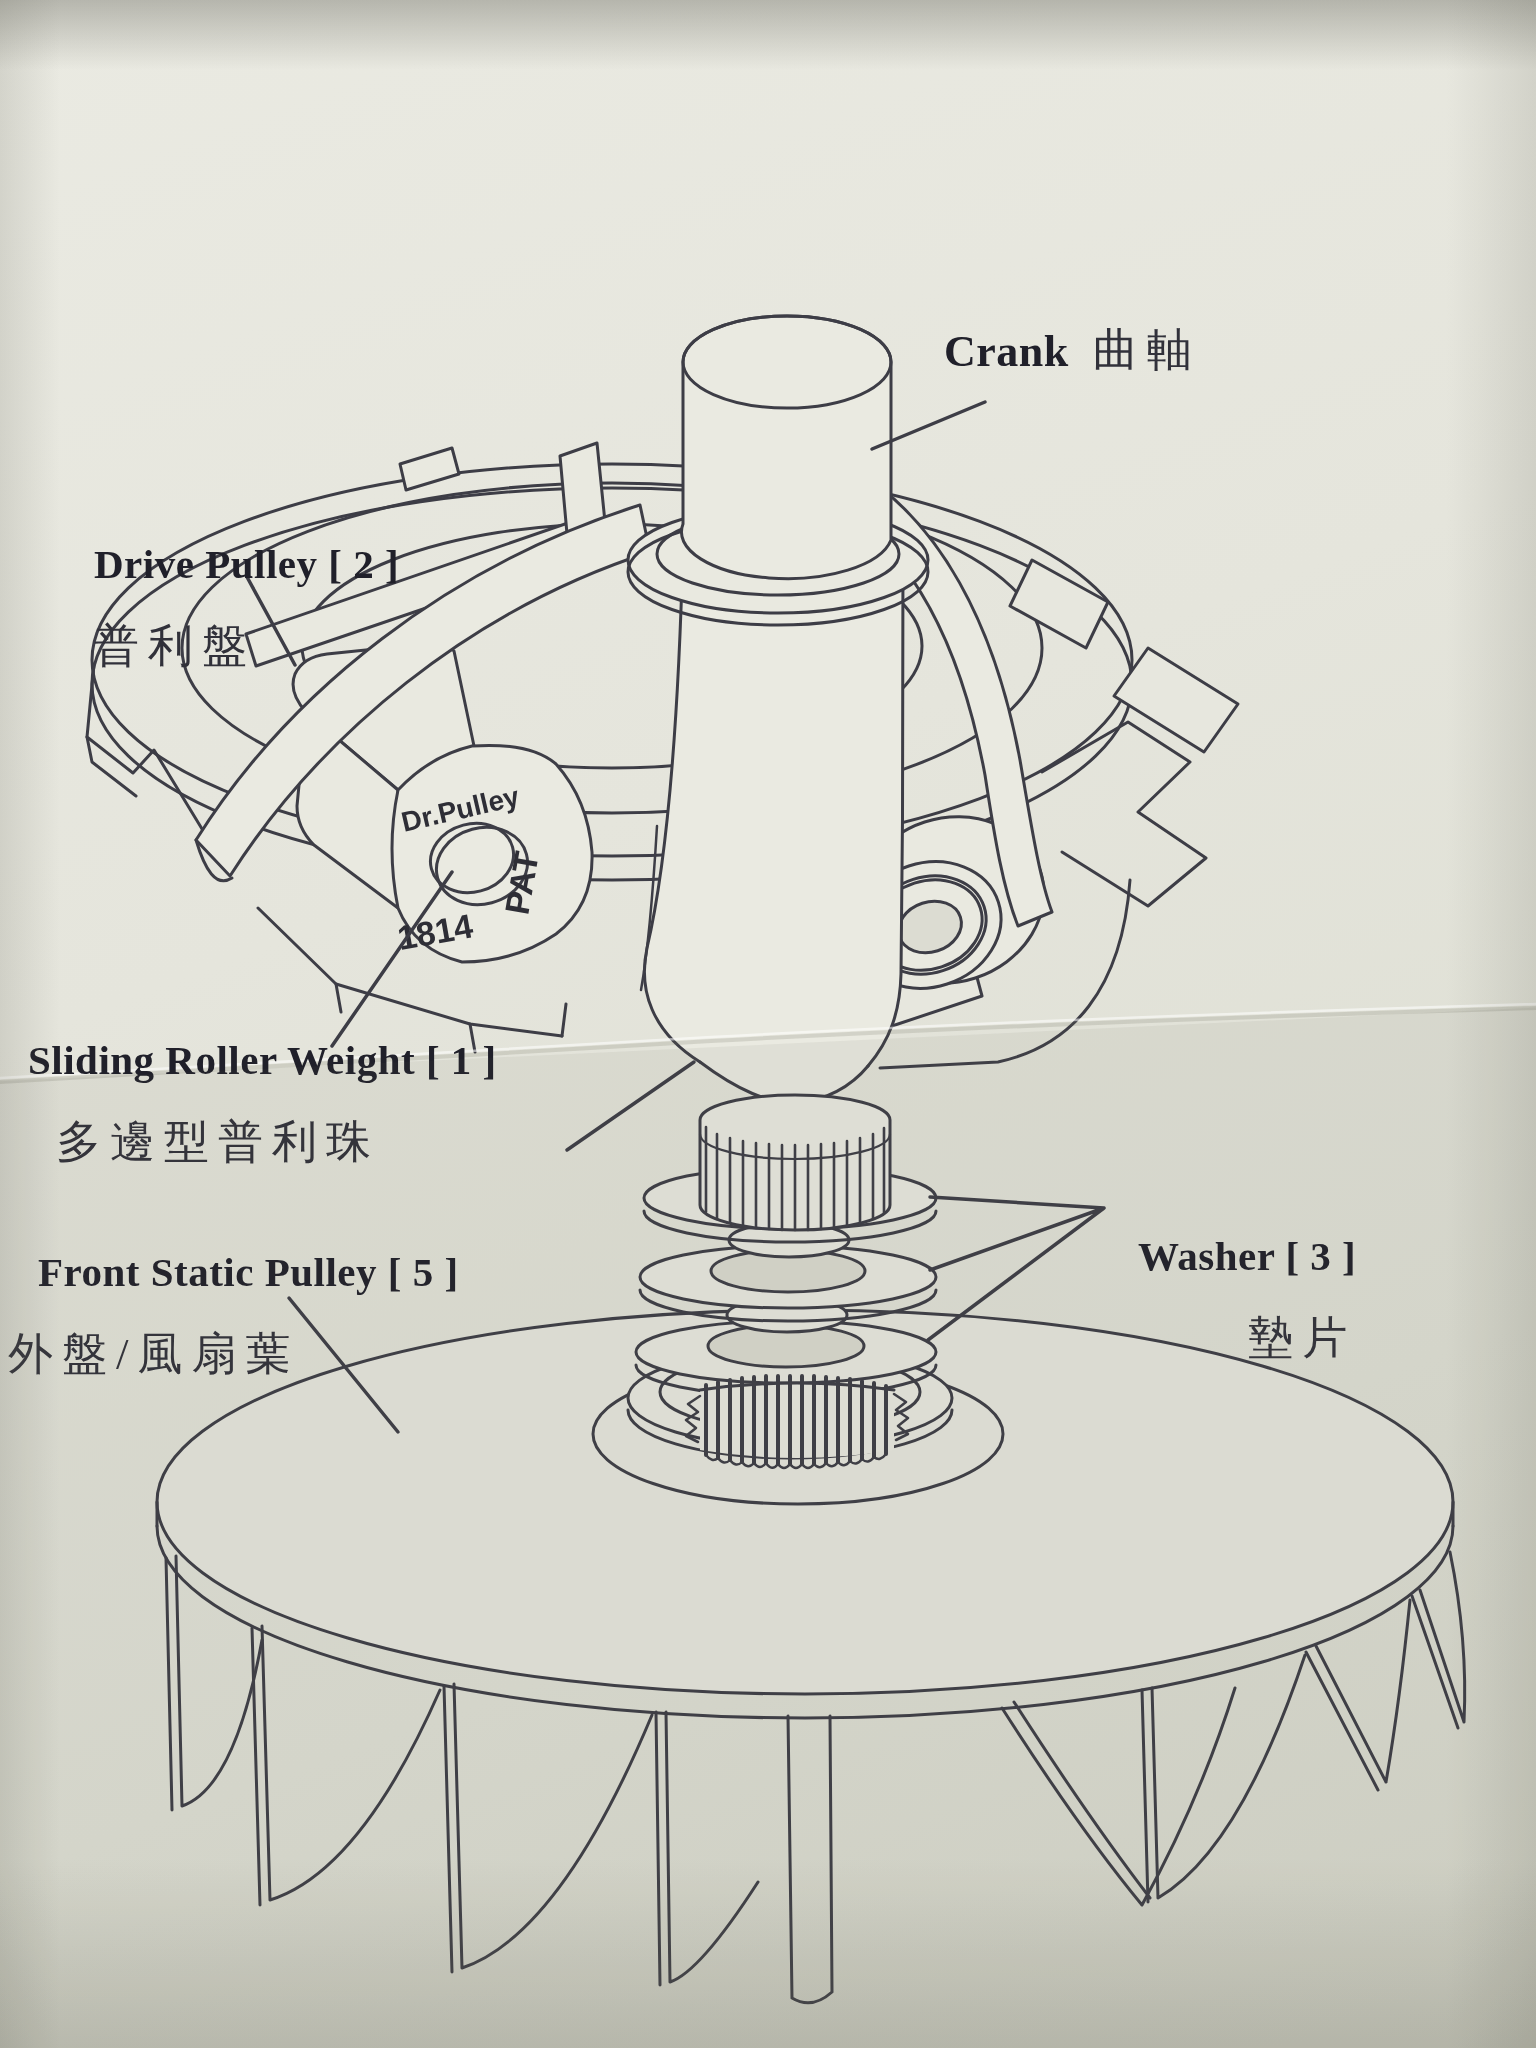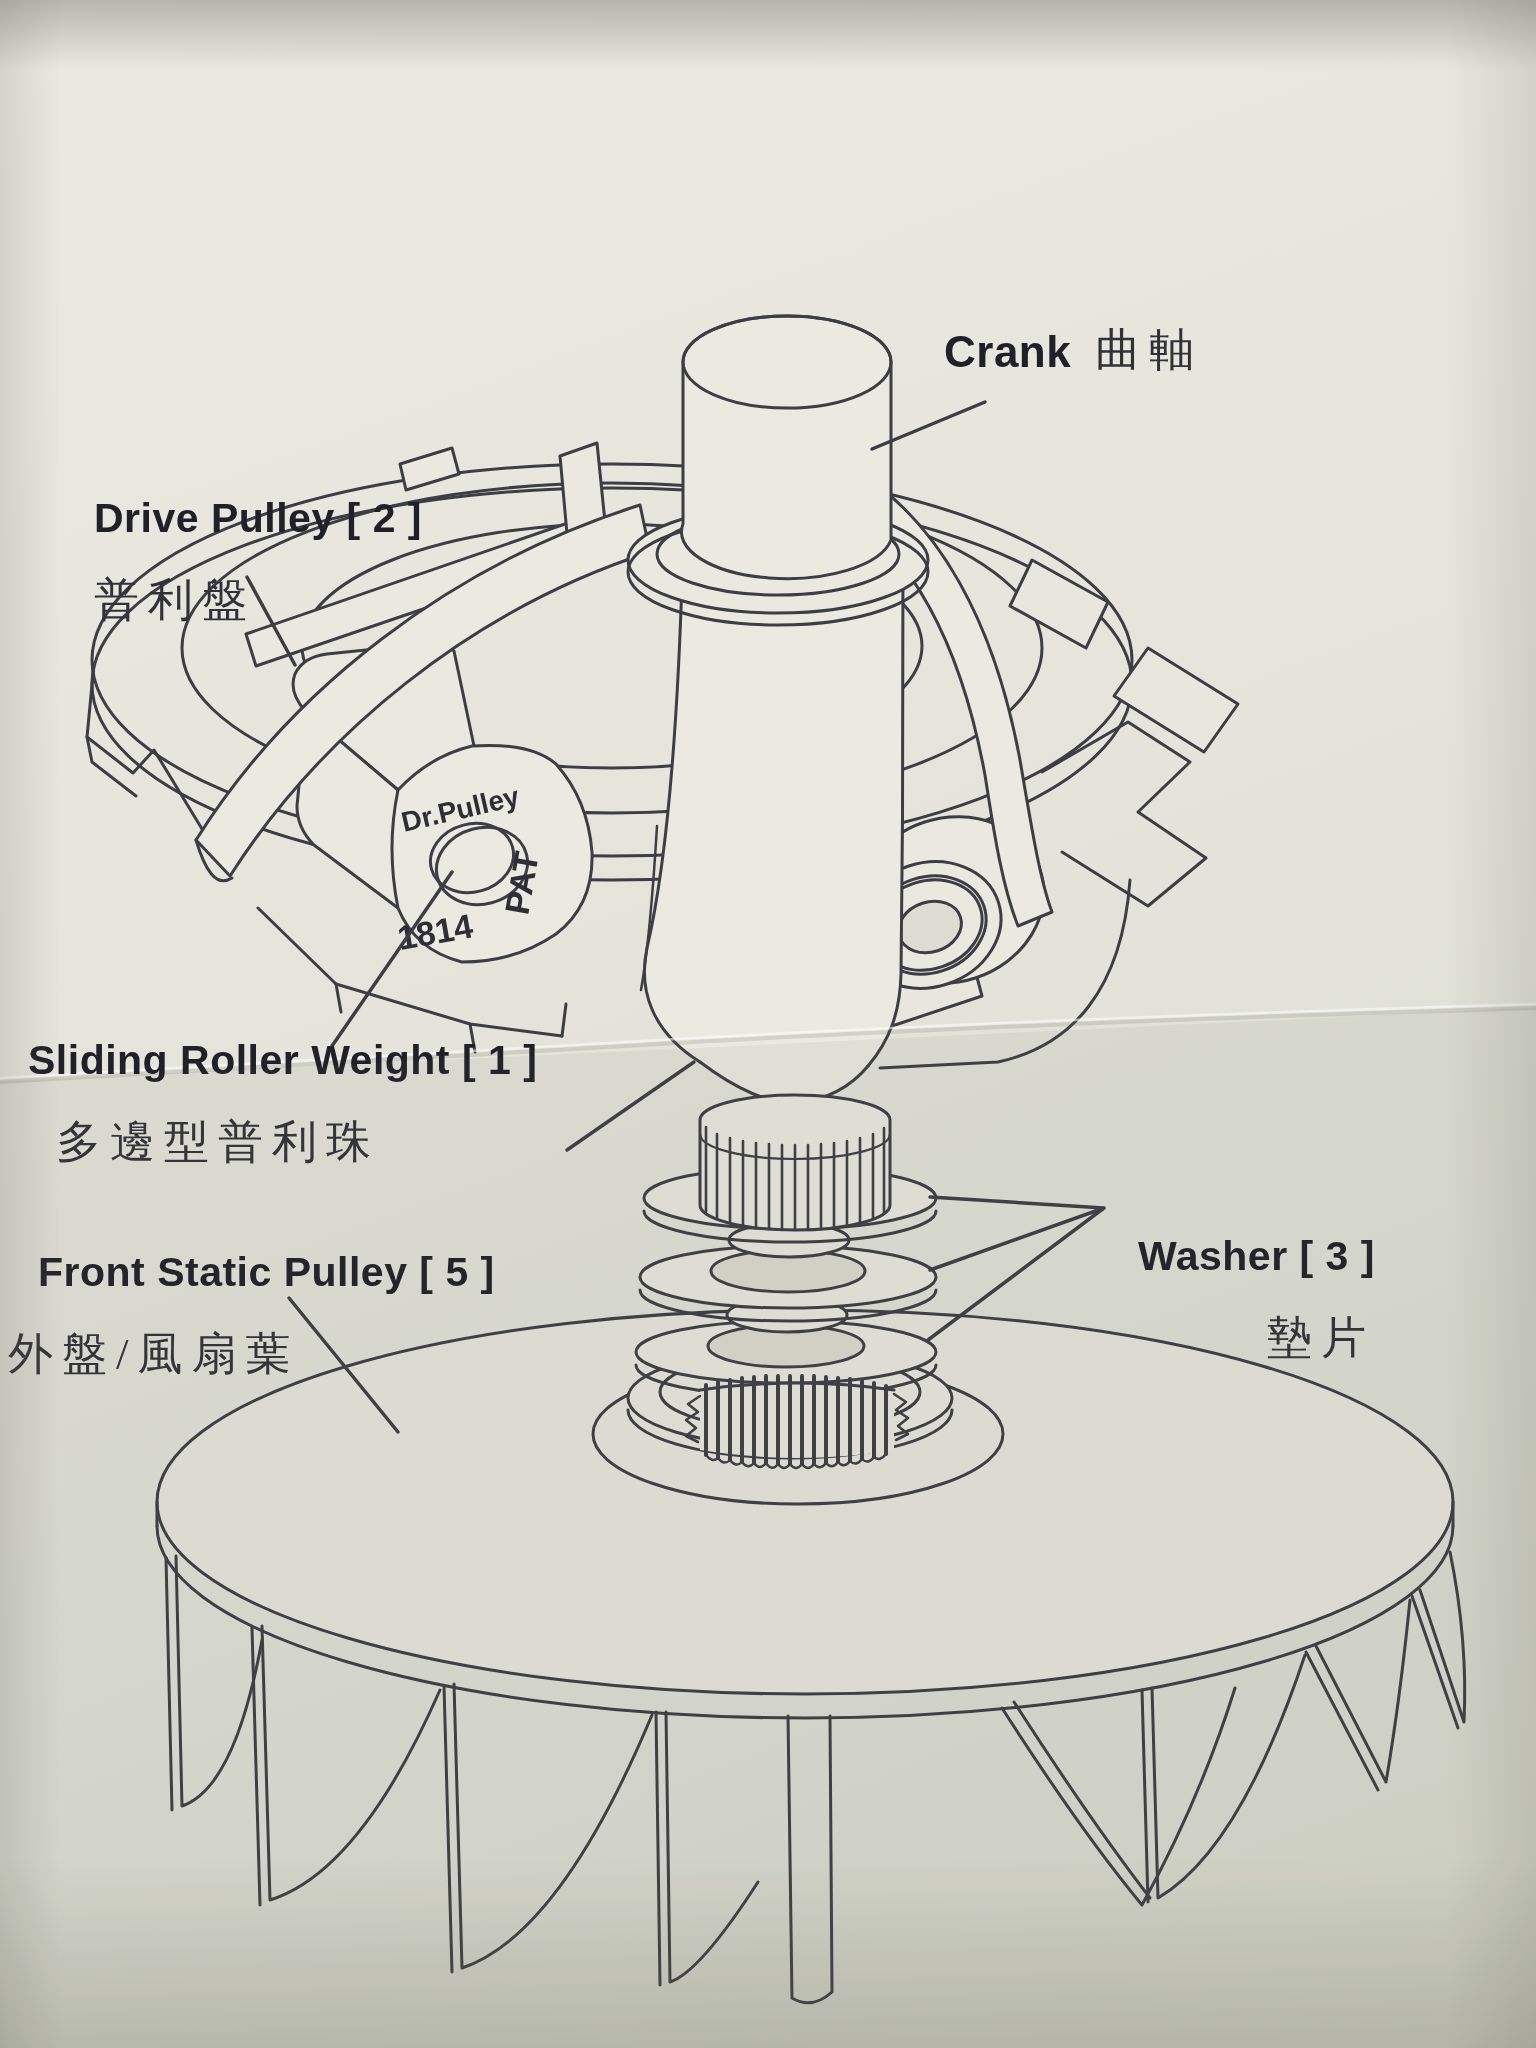--- a/index.html
+++ b/index.html
@@ -17,27 +17,27 @@
     background:linear-gradient(90deg,rgba(96,96,84,.16),rgba(96,96,84,0));}
   .shade-right{right:0;top:0;width:90px;height:100%;
     background:linear-gradient(270deg,rgba(90,90,78,.15),rgba(90,90,78,0));}
   .shade-bottom{left:0;bottom:0;width:100%;height:190px;
     background:linear-gradient(rgba(92,92,78,0),rgba(92,92,78,.22));}
   .below-fold{left:0;top:0;width:100%;height:100%;
     clip-path:polygon(0 52.8%,100% 49.2%,100% 100%,0 100%);
     background:rgba(100,100,86,.075);}
   
   .lbl{position:absolute;color:#20202a;white-space:nowrap;}
-  .lbl .en{font-weight:700;font-size:41px;line-height:1.08;letter-spacing:.5px;}
+  .lbl .en{font-weight:700;font-size:41px;line-height:1.08;letter-spacing:.5px;font-family:Liberation Serif, serif;}
   .lbl .zh{font-family:"Liberation Serif",serif;font-weight:400;font-size:45px;
            line-height:1.25;letter-spacing:9px;color:#31313a;margin-top:32px;}
   .lbl-crank{left:944px;top:328px;display:flex;align-items:flex-start;gap:24px;}
   .lbl-crank .en{font-size:44px;}
   .lbl-crank .zh{margin-top:-6px;}
-  .lbl-drive{left:94px;top:496px;}
+  .lbl-drive{left:94px;top:542px;}
   .lbl-slide{left:28px;top:1038px;}
   .lbl-slide .zh{margin-left:28px;}
   .lbl-boss{left:388px;top:1162px;}
   .lbl-front{left:8px;top:1250px;}
   .lbl-front .en{margin-left:30px;}
   .lbl-washer{left:1138px;top:1234px;}
   .lbl-washer .zh{margin-left:32px;text-align:right;}
 </style>
 </head>
 <body>

